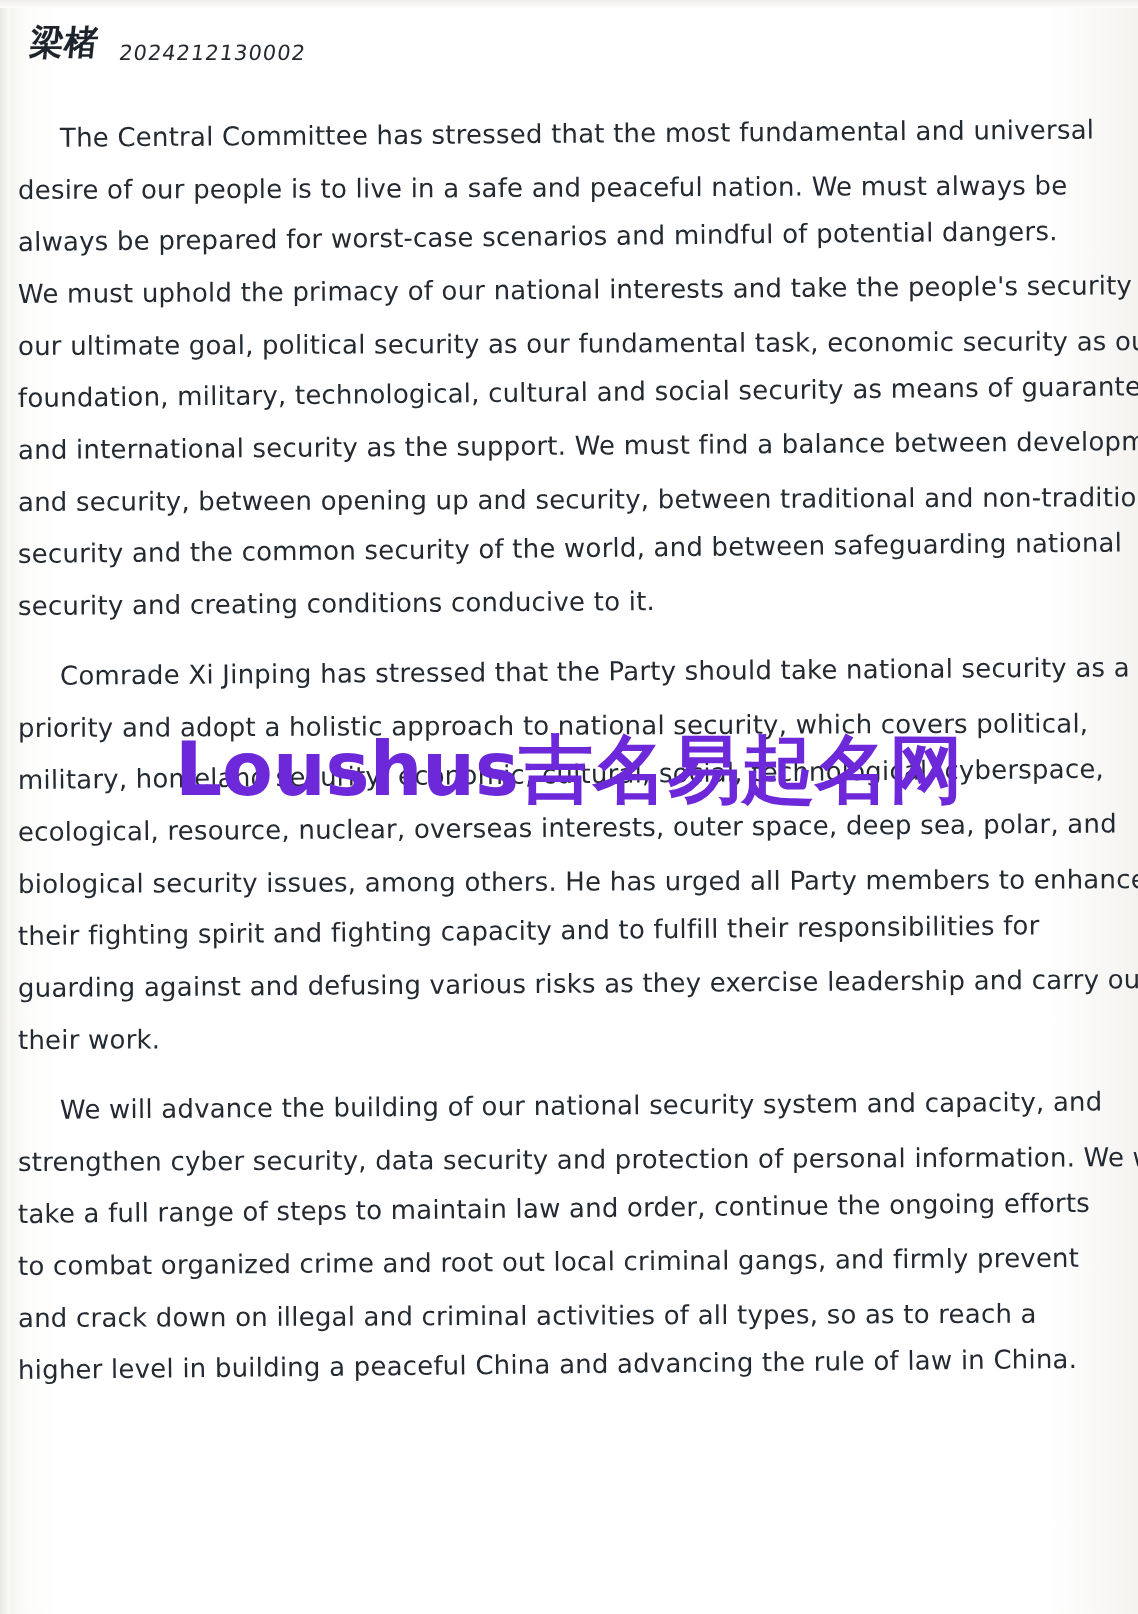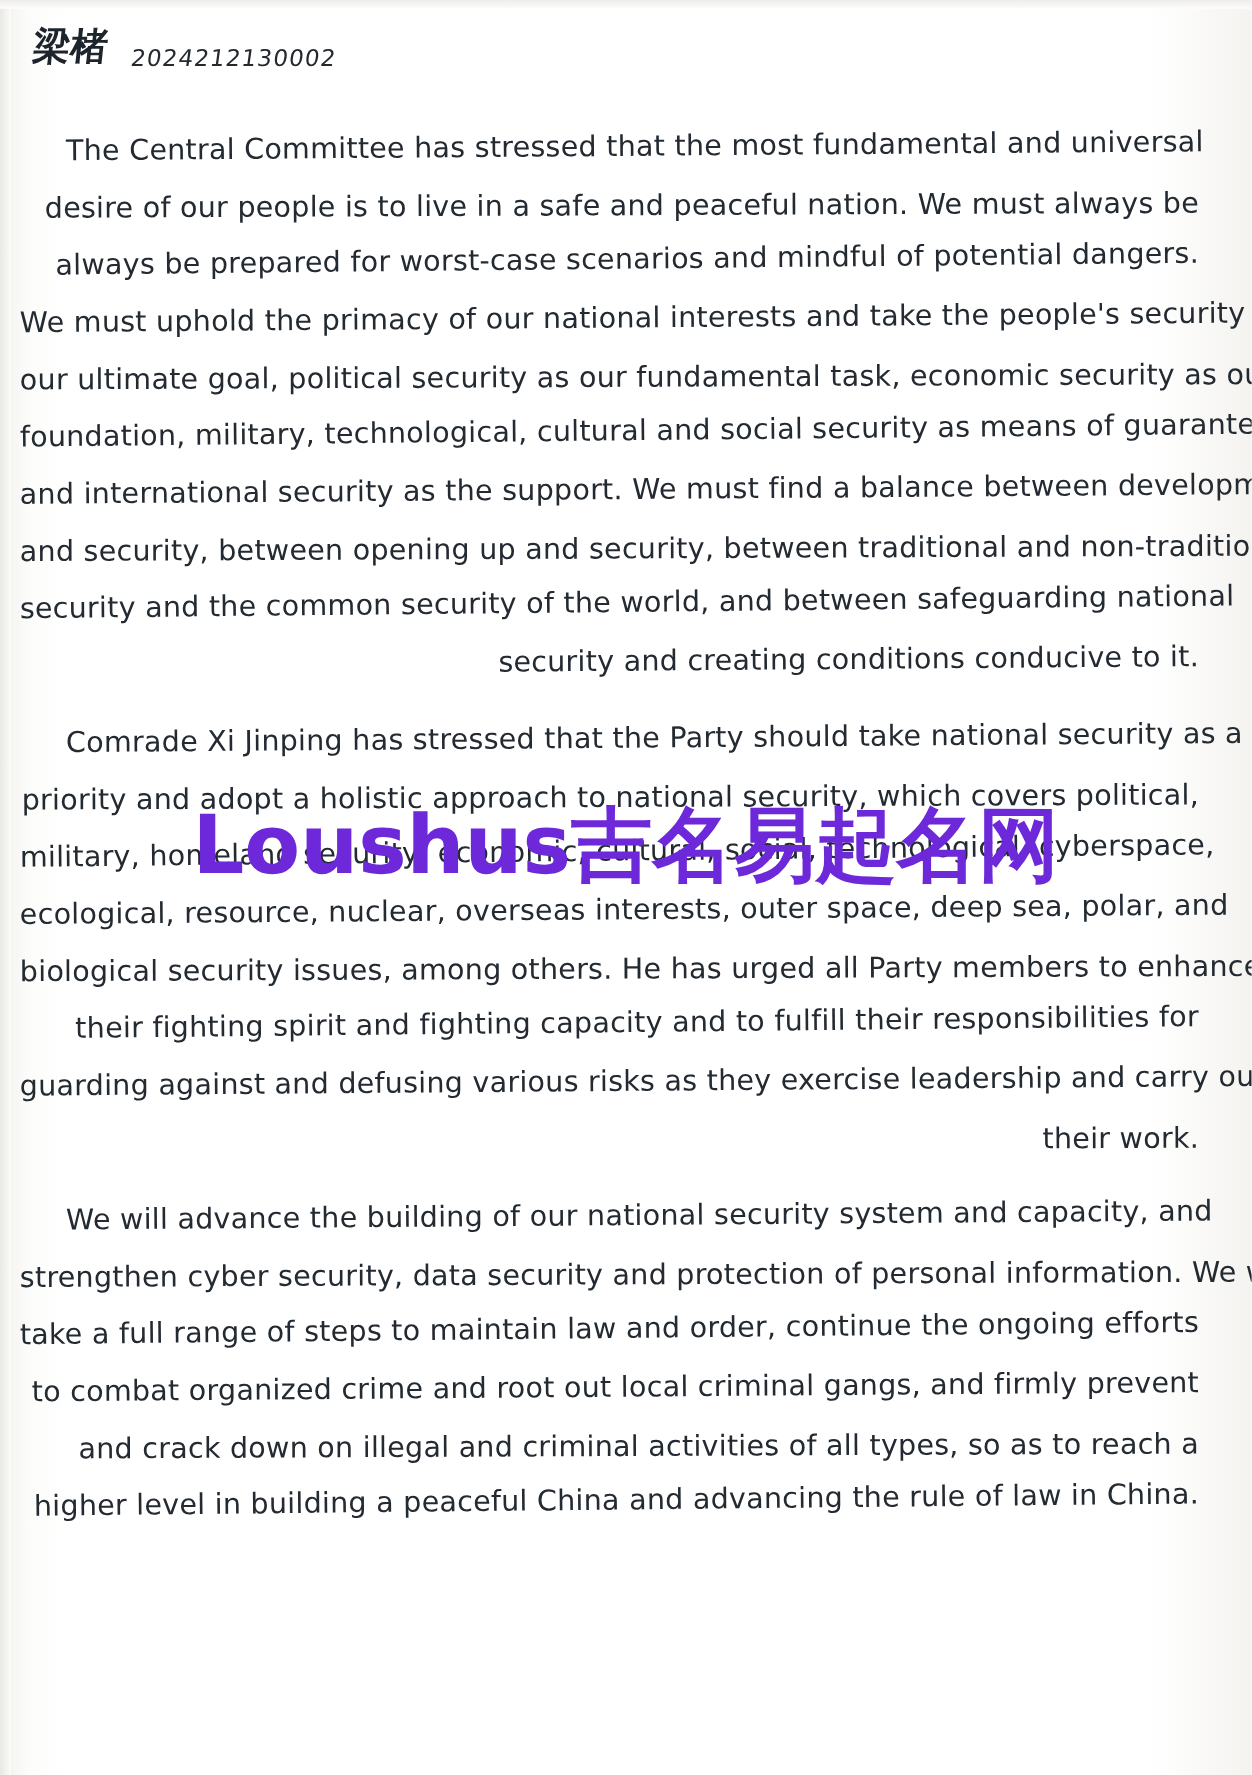--- a/index.html
+++ b/index.html
@@ -70,21 +70,20 @@
 
   #body-text {
     position: absolute;
     left: 18px;
     top: 112px;
     width: 1072px;
   }
 
   .para {
     margin: 0 0 18px 0;
-    text-align: right;
   }
   .para .line {
     display: block;
     font-size: 26px;
     line-height: 52px;
     color: #232a31;
     white-space: nowrap;
     transform-origin: left center;
   }
   

